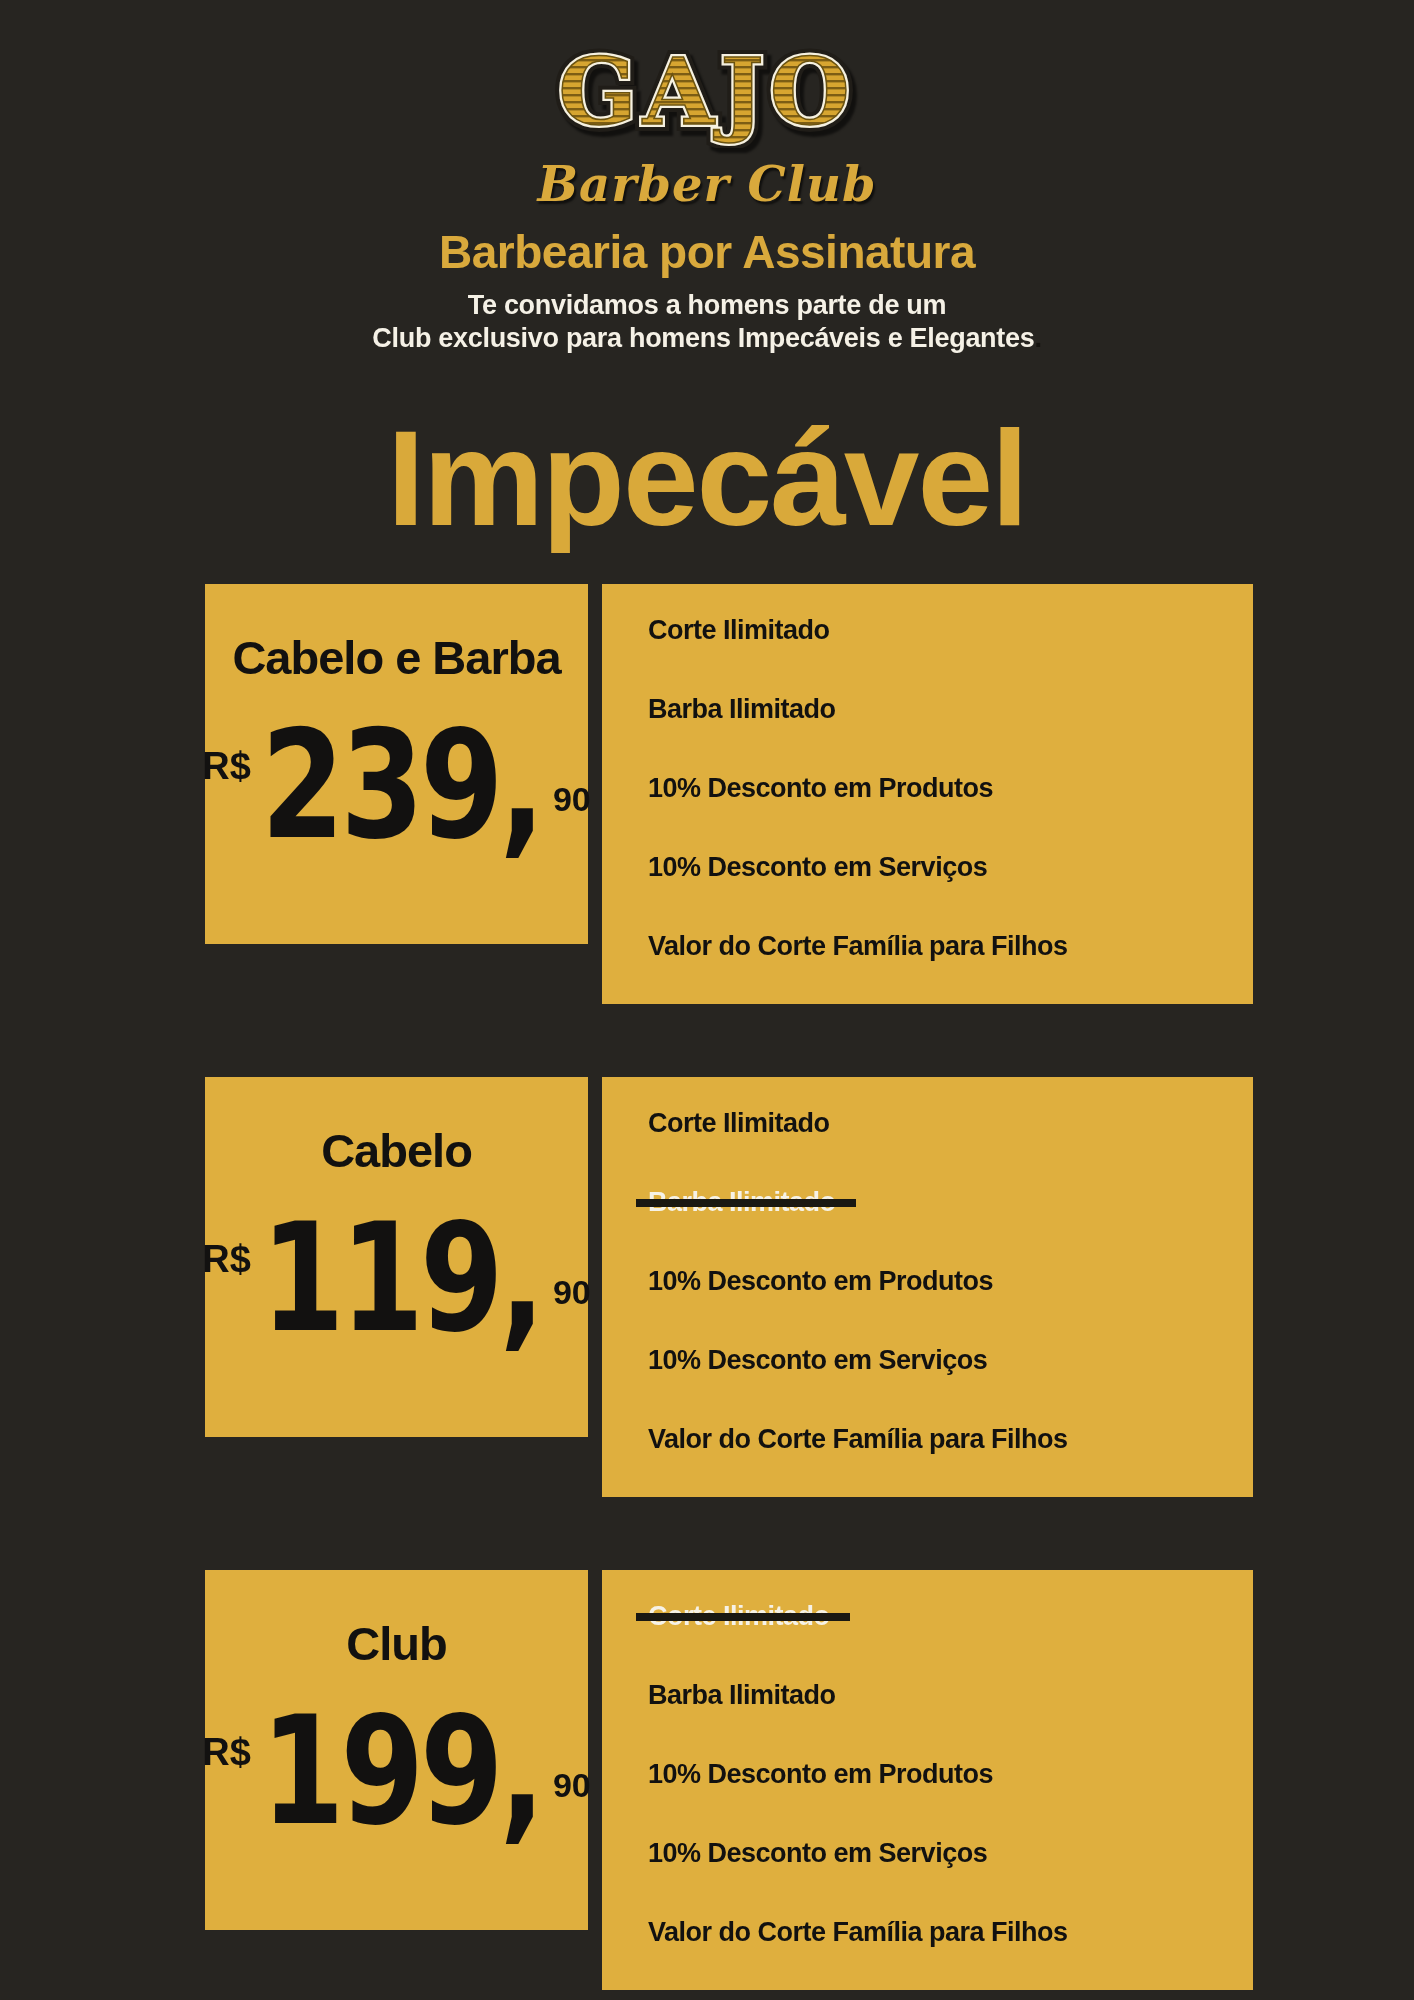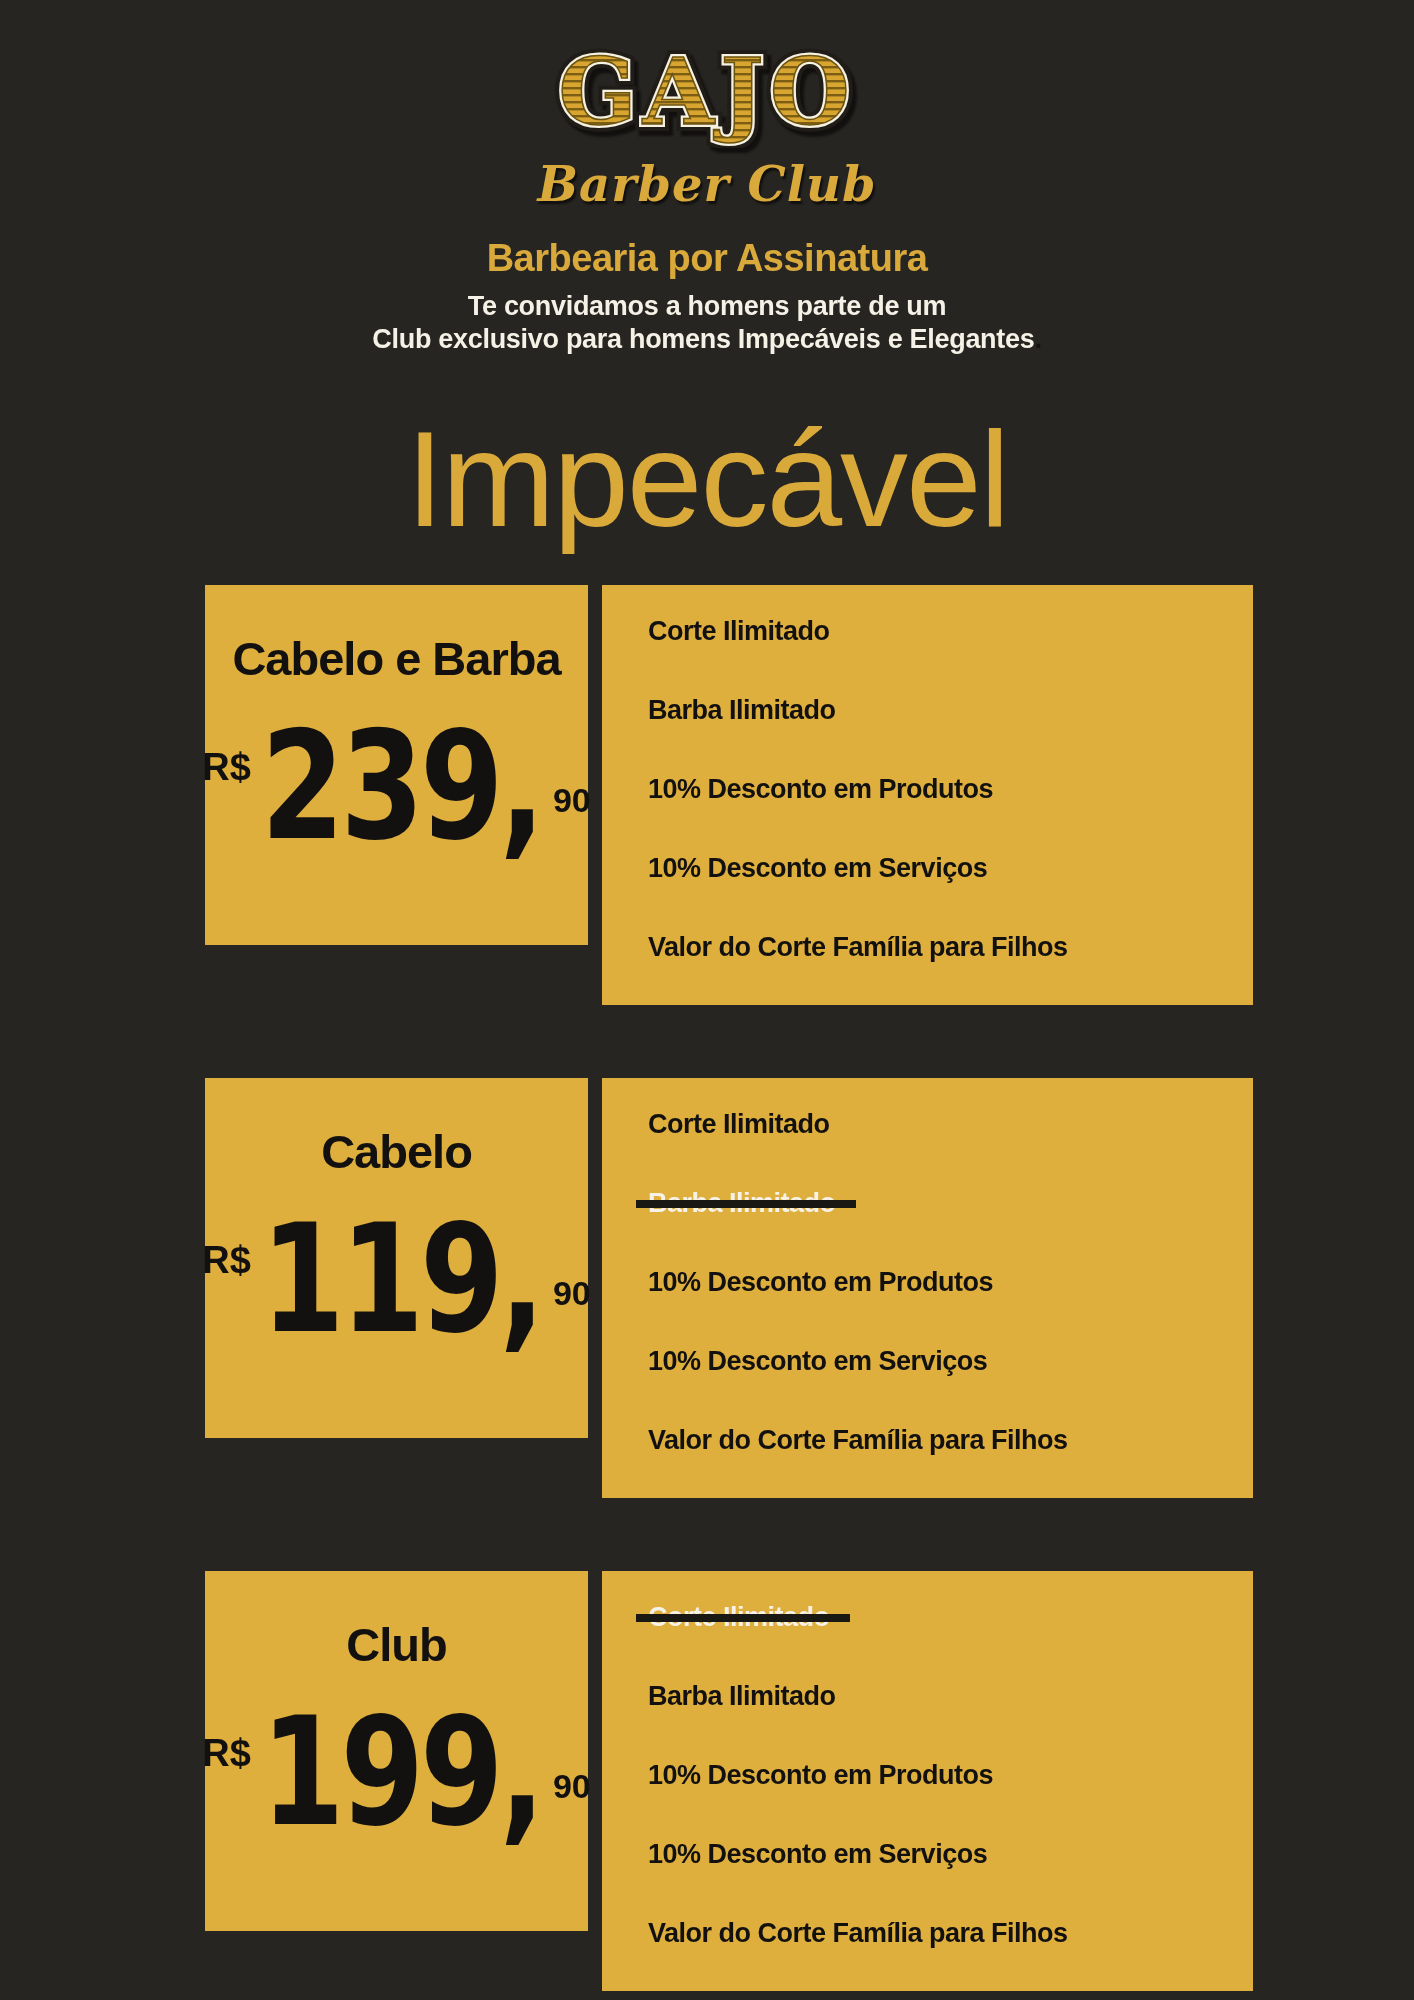--- a/index.html
+++ b/index.html
@@ -11,32 +11,32 @@
   }
   
   .header { padding-top:36px; text-align:center; }
   .logo-svg { display:block; margin:0 auto; filter:drop-shadow(4px 5px 1px rgba(0,0,0,0.55)); }
   .logo-script {
     font-family:"DejaVu Serif", serif; font-style:italic; font-weight:bold;
     font-size:48px; line-height:1.05; color:#d9a93c; margin-top:11px;
     text-shadow:2px 3px 2px rgba(0,0,0,0.6); letter-spacing:1px;
   }
   .tagline {
-    font-size:38px; font-weight:bold; color:#d9a93c;
-    margin-top:28px; letter-spacing:-0.5px;
+    font-size:46px; font-weight:bold; color:#d9a93c;
+    margin-top:16px; letter-spacing:-0.5px;
   }
   .invite {
     font-size:27px; font-weight:bold; color:#f5f1e6;
     line-height:1.2; margin-top:10px; letter-spacing:-0.3px;
   }
   .invite .period { color:#14120e; }
   
   .headline {
     margin-top:56px; text-align:center;
-    font-size:136px; line-height:1; font-weight:normal;
+    font-size:136px; line-height:1; font-weight:bold;
     color:#d9a93a; letter-spacing:-2px;
   }
   
   .plans {
     width:1048px; margin:38px 0 0 205px;
     display:flex; flex-direction:column; gap:73px;
   }
   .plan-row { display:flex; gap:14px; }
   .price-card {
     width:383px; height:360px; background:#dfaf3e;

